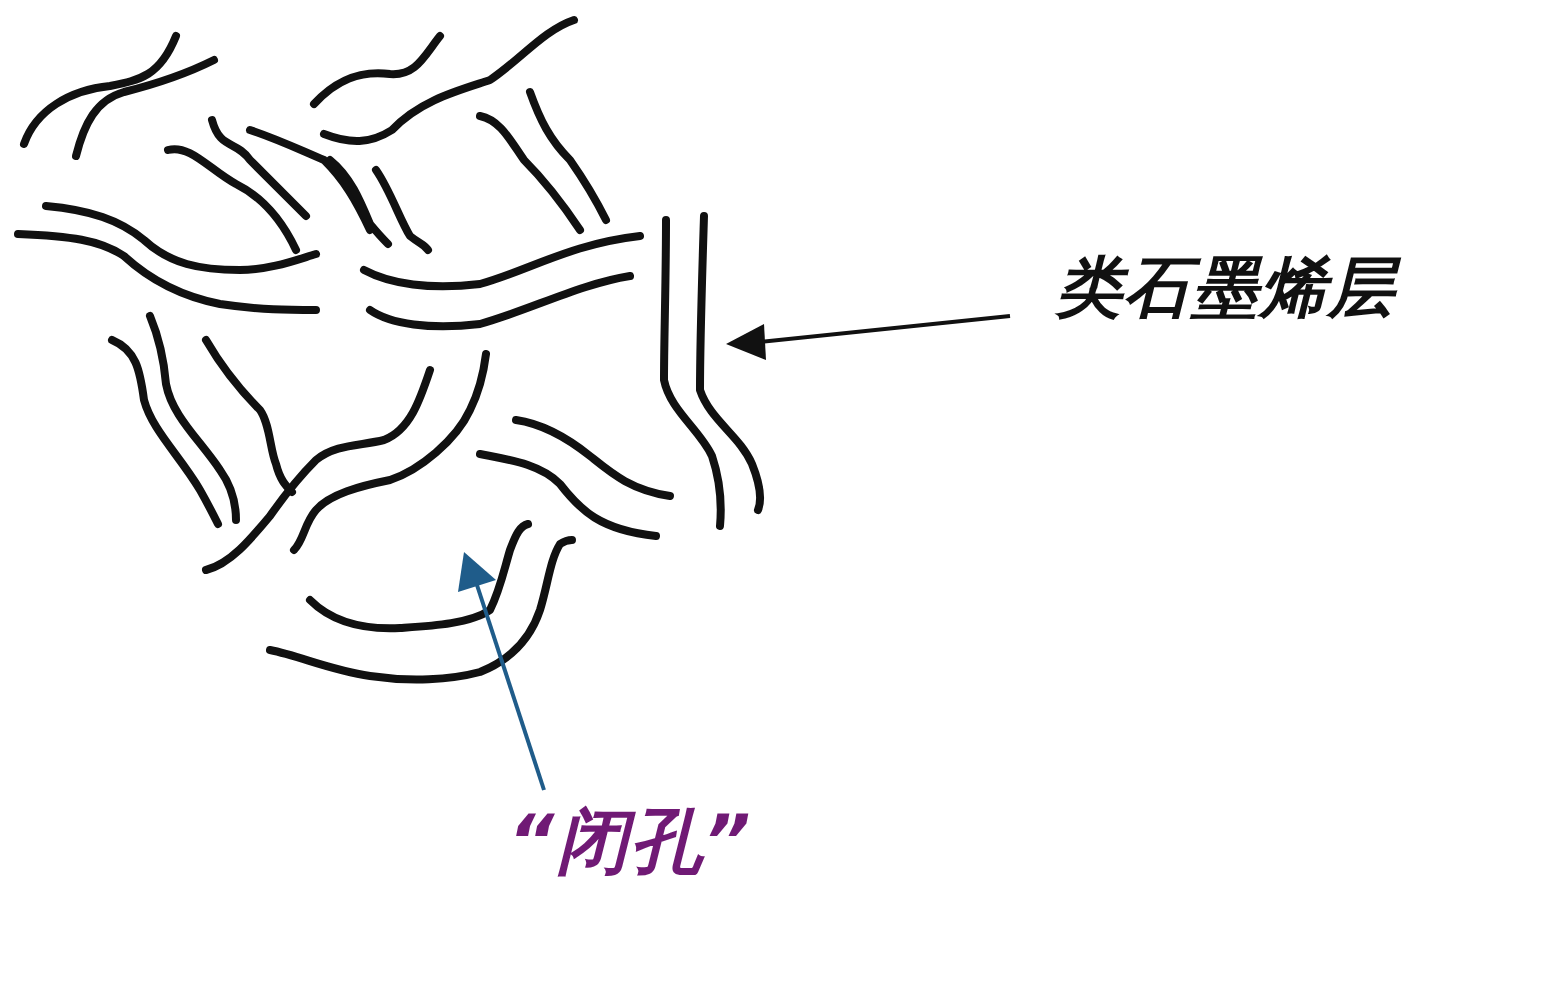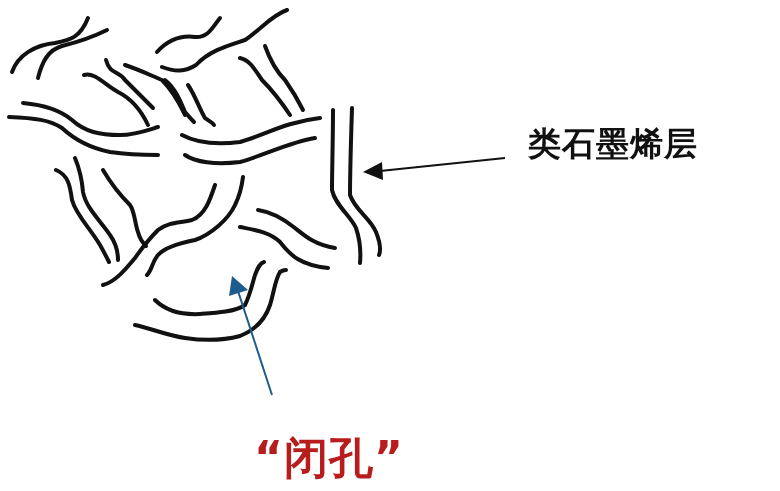--- a/index.html
+++ b/index.html
@@ -25,35 +25,35 @@
       fill: none;
       stroke: #111111;
       stroke-width: 4;
       stroke-linecap: round;
       stroke-linejoin: round;
     }
     .label {
       position: absolute;
       white-space: nowrap;
       font-weight: bold;
+      font-style: italic;
     }
     #label-graphene {
       left: 528px;
       top: 122px;
       font-size: 33px;
       color: #111111;
       letter-spacing: 1px;
     }
     #label-pore {
       left: 254px;
       top: 397px;
-      font-size: 44px;
-      color: #b91c1c;
+      font-size: 36px;
+      color: #701a75;
       letter-spacing: 1px;
-      margin-top: 32px;
     }
   </style>
 </head>
 <body>
 
 <svg id="diagram-svg" viewBox="0 0 780 491" xmlns="http://www.w3.org/2000/svg">
   <defs>
     <marker id="arrowhead-black" markerWidth="10" markerHeight="10" refX="8" refY="5" orient="auto" markerUnits="strokeWidth">
       <path d="M0,0 L10,5 L0,10 z" fill="#111111"></path>
     </marker>

